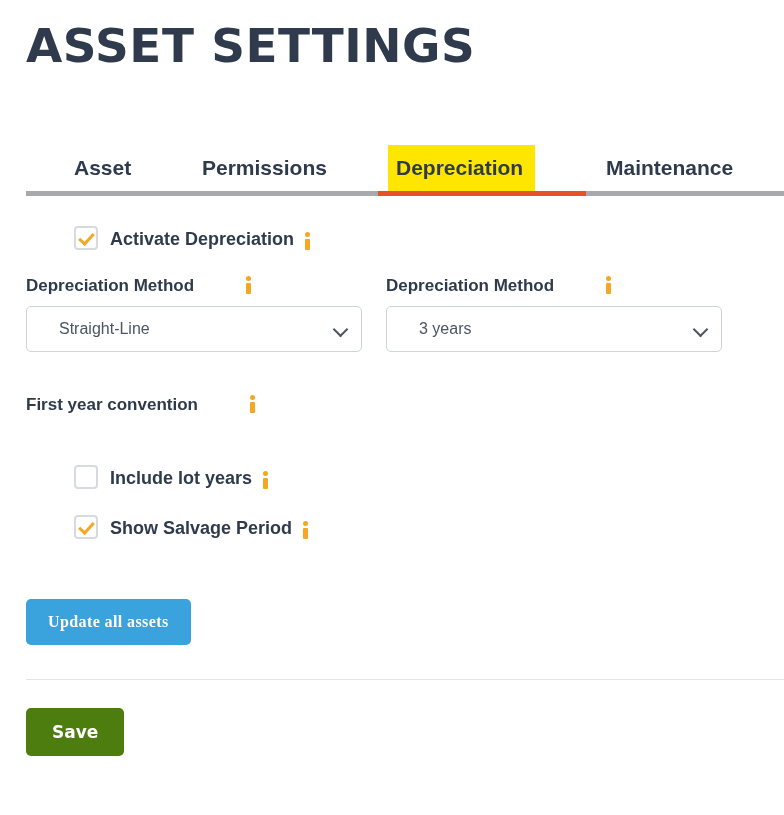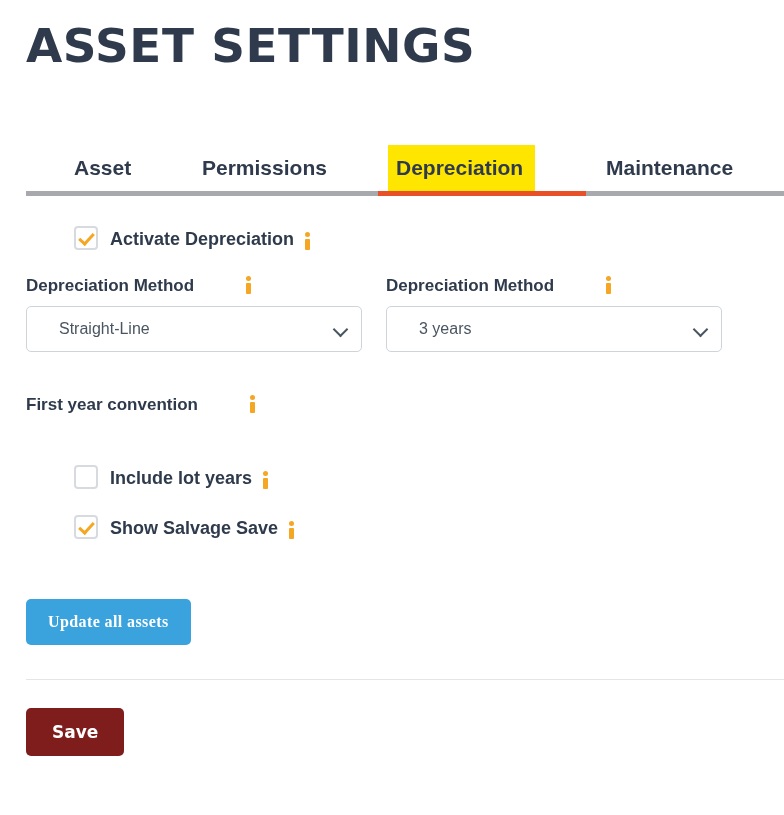--- a/index.html
+++ b/index.html
@@ -212,21 +212,21 @@
 
   .divider {
     margin-top: 34px;
     width: 758px;
     height: 1px;
     background: #e3e6e9;
   }
 
   .btn-save {
     margin-top: 28px;
-    background: #7f1d1d;
+    background: #4d7c0f;
     color: #ffffff;
     border: none;
     border-radius: 5px;
     font-family: "DejaVu Sans", sans-serif;
     font-weight: bold;
     font-size: 17px;
     padding: 14px 26px;
     cursor: pointer;
   }
 </style>
@@ -302,21 +302,21 @@
     <div style="height:40px;"></div>
 
     <div class="check-row">
       <div class="checkbox"></div>
       <span class="check-label">Include lot years</span>
       <span class="info-icon"></span>
     </div>
 
     <div class="check-row">
       <div class="checkbox checked"></div>
-      <span class="check-label">Show Salvage Save</span>
+      <span class="check-label">Show Salvage Period</span>
       <span class="info-icon"></span>
     </div>
 
     <button class="btn-update">Update all assets</button>
 
     <div class="divider"></div>
 
     <button class="btn-save">Save</button>
 
   </div>

